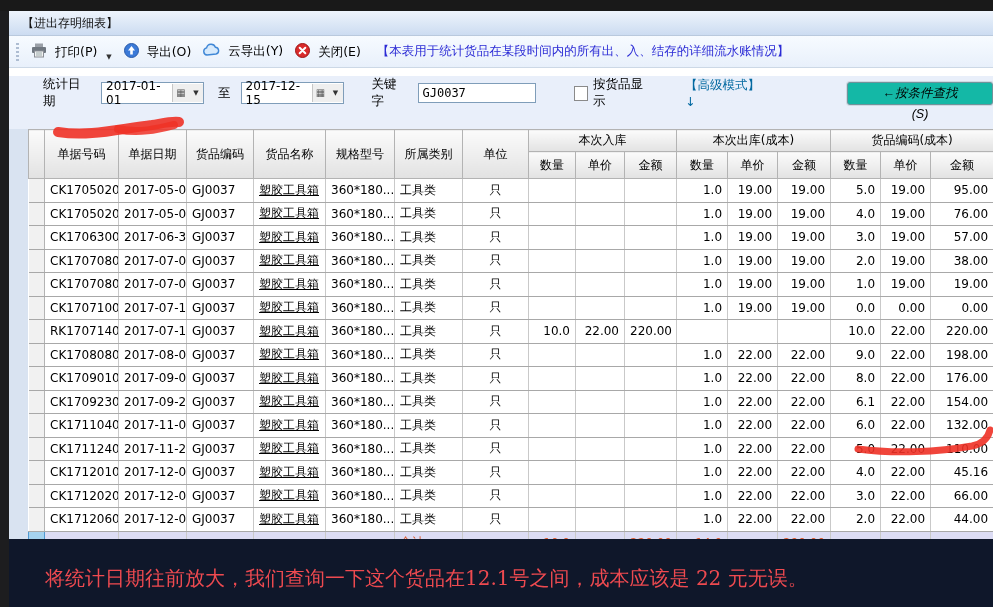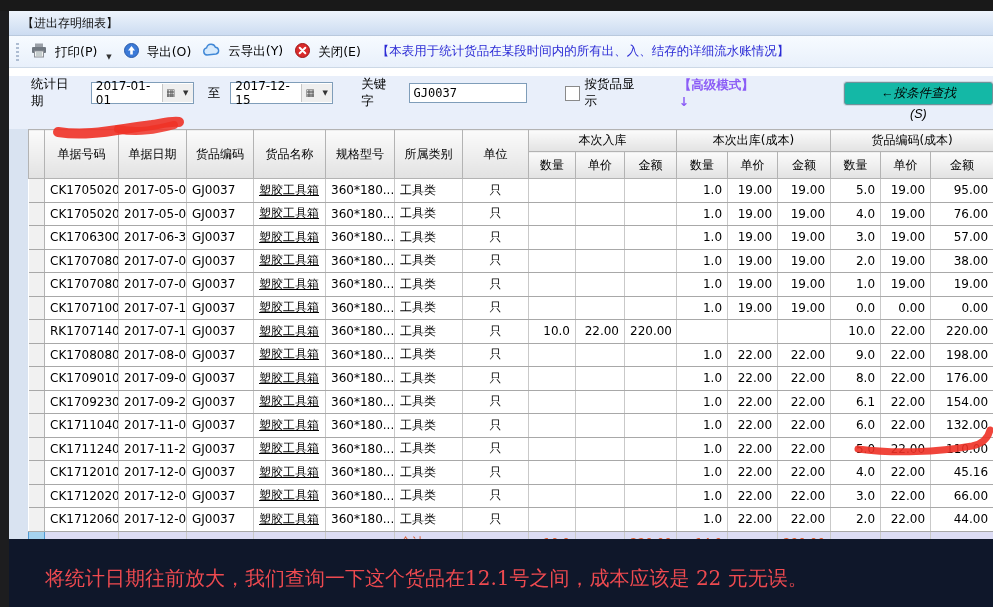--- a/index.html
+++ b/index.html
@@ -16,32 +16,32 @@
            border-bottom:1px solid #ccd8e6;padding-left:5px;}
   .grip{width:3px;height:18px;margin:0 6px 0 2px;
         background:repeating-linear-gradient(to bottom,#aebdd2 0 2px,transparent 2px 4px);}
   .tbtn{display:flex;align-items:flex-end;gap:8px;padding:2px 6px;border-radius:2px;cursor:default;}
   .tbtn span.lbl{font-size:12.5px;}
   .caret{font-size:7px;color:#333;margin-left:1px;}
   .info-text{margin-left:10px;color:#2b2bd5;font-size:12.5px;font-family:Liberation Mono, monospace;}
 
   .panel{height:62px;background:#e9effa;}
   .hint{padding:8px 0 0 13px;font-size:12px;color:#111;}
-  .query{display:flex;align-items:center;margin-top:8px;padding-left:22px;font-size:12.5px;}
+  .query{display:flex;align-items:center;margin-top:8px;padding-left:34px;font-size:12.5px;}
   .datefield{display:flex;align-items:center;height:20px;border:1px solid #7f9db9;background:#fff;margin-left:10px;}
   .datefield .dtext{width:64px;padding:0 2px 0 4px;font-size:12px;}
   .dcal{width:16px;height:18px;background:#efefef;border-left:1px solid #c6c6c6;font-size:10px;
         line-height:18px;text-align:center;color:#555;}
   .dcaret{width:14px;height:18px;background:#efefef;font-size:7px;line-height:18px;text-align:center;color:#333;}
   .lbl-to{margin-left:14px;}
   .lbl-kw{margin-left:28px;}
   .kwinput{margin-left:10px;width:112px;height:18px;border:1px solid #7f9db9;padding:0 0 0 4px;
            font-family:"DejaVu Sans Mono","Liberation Mono",monospace;font-size:12px;background:#fff;}
   .chk{width:13px;height:13px;border:1px solid #8a8a8a;background:#fff;margin-left:38px;margin-right:5px;}
-  .adv{margin-left:32px;color:#8b5cf6;font-weight:bold;}
+  .adv{margin-left:32px;color:#0369a1;font-weight:normal;}
   .searchbtn{margin-left:80px;height:23px;padding:0 28px;background:#14b8a6;
              border:1px solid #6f939b;border-radius:3px;box-shadow:0 0 0 1px #cfd9e2;
              font-size:12.5px;line-height:21px;font-style:italic;}
 
   .table-region{position:absolute;left:0;top:118px;width:984px;height:410px;background:#d9e3f1;
                 padding-left:19px;box-sizing:border-box;}
   table{border-collapse:collapse;table-layout:fixed;width:965px;background:#fff;font-size:12px;}
   th{background:linear-gradient(#fbfbfb,#e2e2e2);border:1px solid #b3b3b3;font-weight:normal;
      padding:1px 2px;color:#000;}
   thead tr.grp th{height:19px;}

